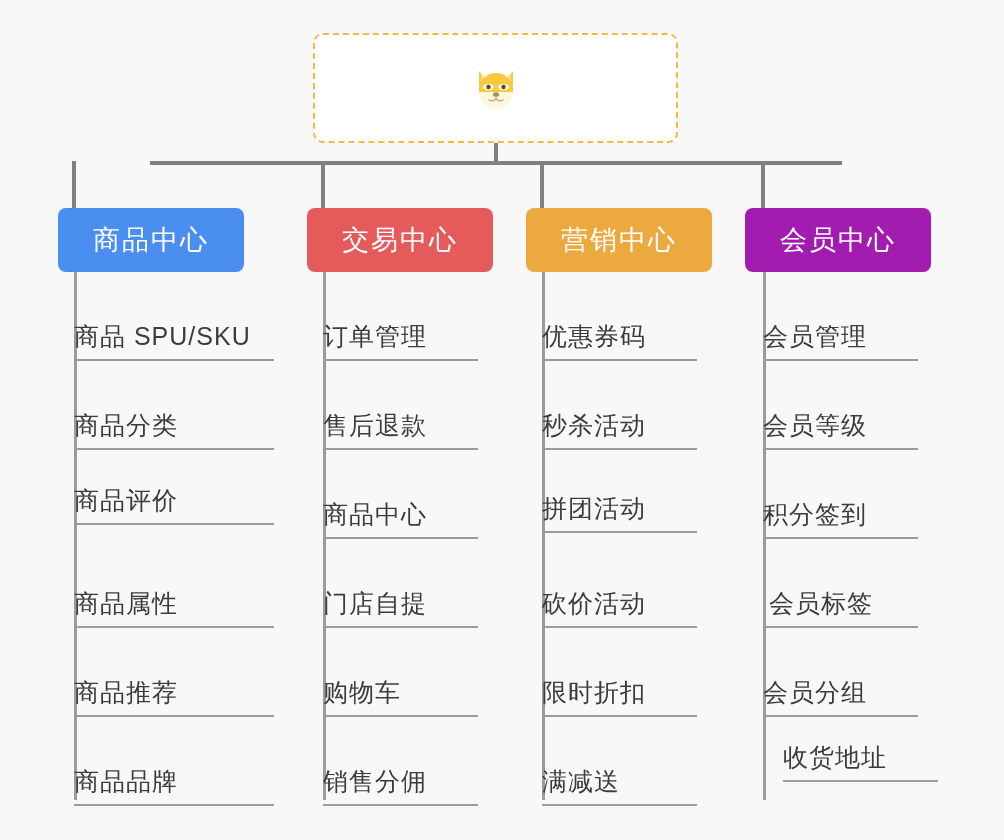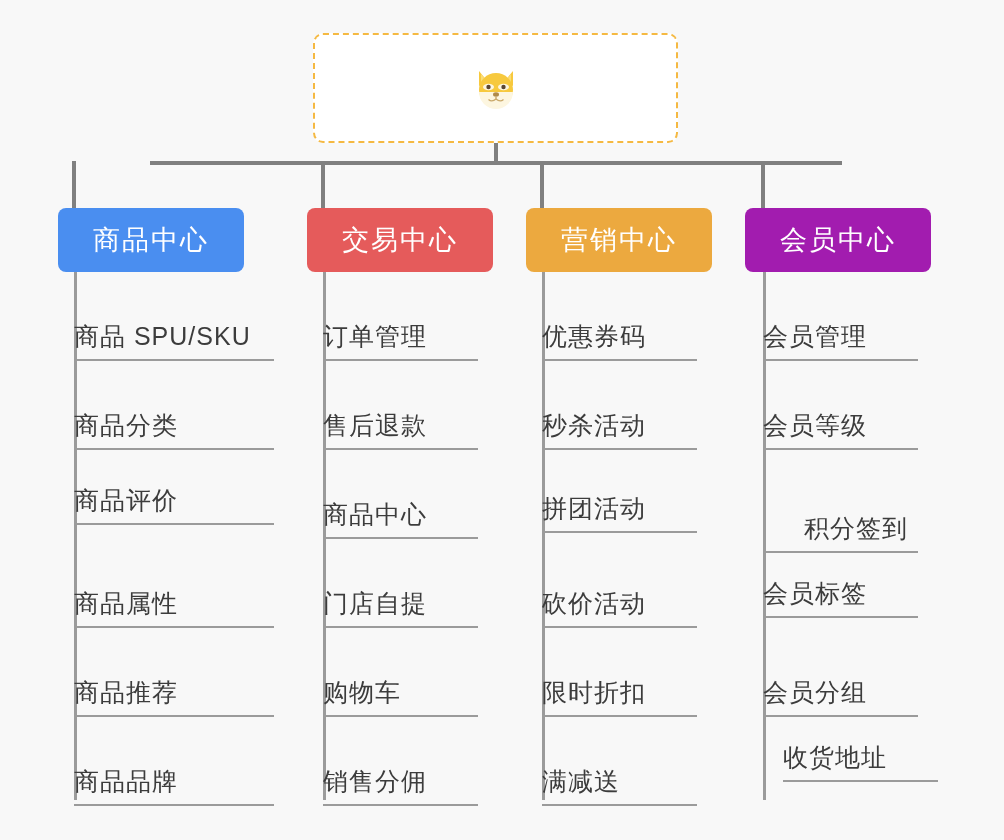--- a/index.html
+++ b/index.html
@@ -236,24 +236,24 @@
         </div>
       </div>
       <div class="leaf-col" style="left: 763px; width: 155px;">
         <div class="leaf-spine"></div>
         <div class="leaf-item" style="top: 0px; width: 155px;">
           <span class="leaf-label">会员管理</span>
         </div>
         <div class="leaf-item" style="top: 89px; width: 155px;">
           <span class="leaf-label">会员等级</span>
         </div>
-        <div class="leaf-item" style="top: 192px; width: 155px; padding-left: 41px;">
+        <div class="leaf-item" style="top: 178px; width: 155px;">
           <span class="leaf-label">积分签到</span>
         </div>
-        <div class="leaf-item" style="top: 257px; width: 155px;">
+        <div class="leaf-item" style="top: 267px; width: 155px; padding-left: 6px;">
           <span class="leaf-label">会员标签</span>
         </div>
         <div class="leaf-item" style="top: 356px; width: 155px;">
           <span class="leaf-label">会员分组</span>
         </div>
         <div class="leaf-item" style="top: 421px; width: 155px; margin-left: 20px;">
           <span class="leaf-label">收货地址</span>
         </div>
       </div>
     </div>

